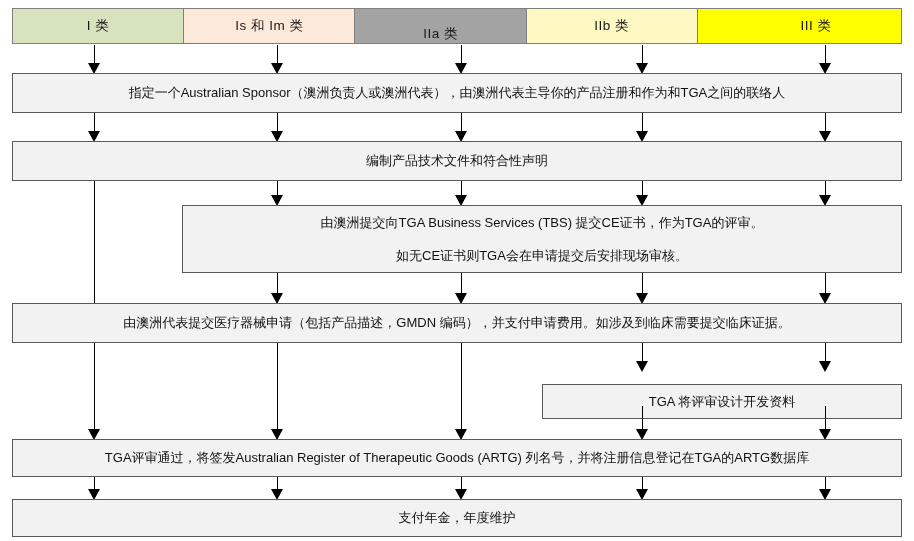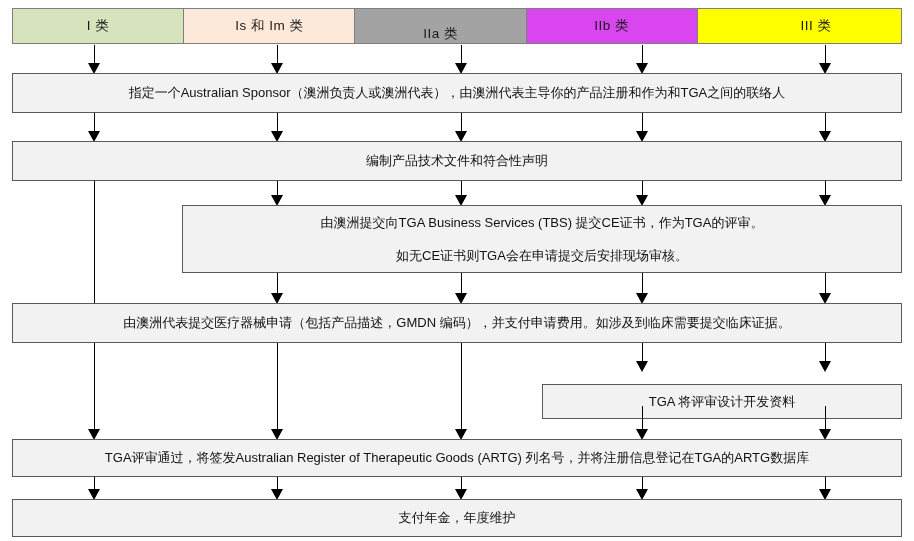--- a/index.html
+++ b/index.html
@@ -60,21 +60,21 @@
   <div class="hdr-band">
     <div class="hdr-cell" style="background:#d6e3bc;">
       <span>I 类</span>
     </div>
     <div class="hdr-cell" style="background:#fde9d9;">
       <span>Is 和 Im 类</span>
     </div>
     <div class="hdr-cell" style="background:#a3a3a3;align-items:flex-end;">
       <span>IIa 类</span>
     </div>
-    <div class="hdr-cell" style="background:#d946ef;align-items:center;">
+    <div class="hdr-cell" style="background:#fef9c3;align-items:center;">
       <span>IIb 类</span>
     </div>
     <div class="hdr-cell" style="background:#ffff00;">
       <span>III 类</span>
     </div>
   </div>
 
   <div class="conn arrow" style="left:88px; top:45px;  height:28px;">
       <span class="stem"></span>
       <span class="head"></span>

